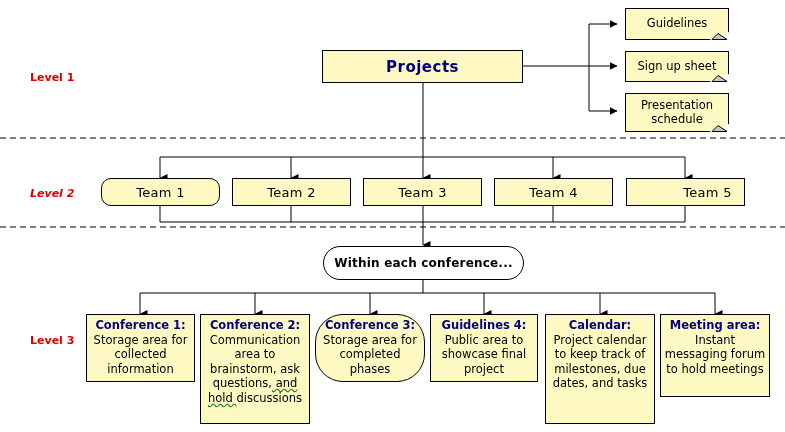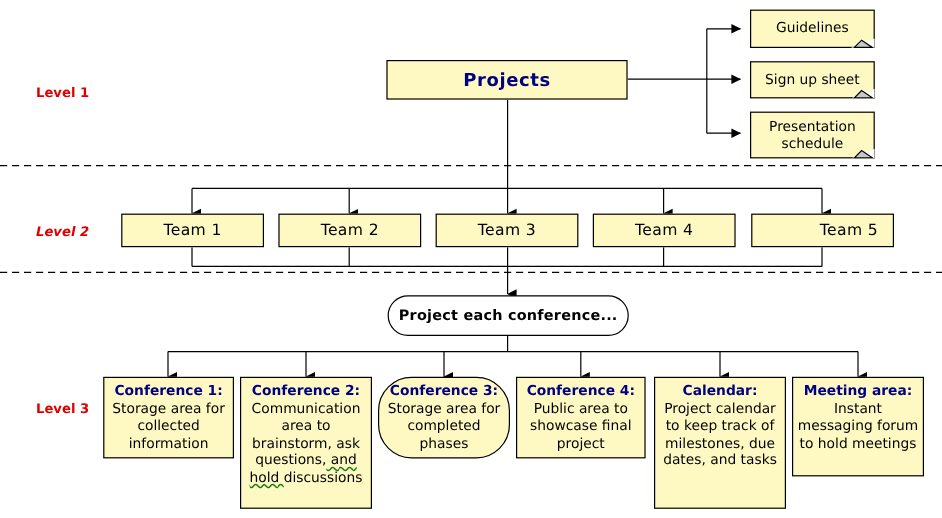--- a/index.html
+++ b/index.html
@@ -176,57 +176,57 @@
     <span>Presentation</span>
     <span>schedule</span>
     <span class="doc-fold">
       <svg width="20" height="13" viewBox="0 0 20 13">
         <polygon points="0,13 20,13 20,5" fill="#ffffff"></polygon>
         <polygon points="3,12.5 18,12.5 9,6.5" fill="#c8c8c8" stroke="#000" stroke-width="1"></polygon>
       </svg>
     </span>
   </div>
 
-  <div class="box team-box" style="left:101px;top:178px;width:119px;height:28px;">
+  <div class="box team-box" style="left:101px;top:178px;width:119px;height:28px;border-radius:10px;">
     <span>Team 1</span>
   </div>
   <div class="box team-box" style="left:232px;top:178px;width:119px;height:28px;">
     <span>Team 2</span>
   </div>
   <div class="box team-box" style="left:363px;top:178px;width:119px;height:28px;">
     <span>Team 3</span>
   </div>
   <div class="box team-box" style="left:494px;top:178px;width:119px;height:28px;">
     <span>Team 4</span>
   </div>
   <div class="box team-box" style="left:626px;top:178px;width:119px;height:28px;padding-left:44px;">
     <span>Team 5</span>
   </div>
 
   <div class="rounded-box" style="left:323px;top:246px;width:201px;height:34px;">
-    <span>Project each conference...</span>
+    <span>Within each conference...</span>
   </div>
 
   <div class="box conf-box" style="left:86px;top:314px;width:109px;height:68px;">
     <span class="conf-title">Conference 1:</span>
     <span class="conf-body">Storage area for collected information</span>
   </div>
 
   <div class="box conf-box" style="left:200px;top:314px;width:110px;height:110px;">
     <span class="conf-title">Conference 2:</span>
     <span class="conf-body"><span>Communication area to brainstorm, ask questions,</span><span class="spell"> and hold </span><span>discussions</span></span>
   </div>
 
   <div class="box conf-box" style="left:315px;top:314px;width:110px;height:68px;border-radius:28px;">
     <span class="conf-title">Conference 3:</span>
     <span class="conf-body">Storage area for completed phases</span>
   </div>
 
   <div class="box conf-box" style="left:430px;top:314px;width:108px;height:68px;">
-    <span class="conf-title">Conference 4:</span>
+    <span class="conf-title">Guidelines 4:</span>
     <span class="conf-body">Public area to showcase final project</span>
   </div>
 
   <div class="box conf-box" style="left:545px;top:314px;width:110px;height:110px;">
     <span class="conf-title">Calendar:</span>
     <span class="conf-body">Project calendar to keep track of milestones, due dates, and tasks</span>
   </div>
 
   <div class="box conf-box" style="left:660px;top:314px;width:110px;height:83px;">
     <span class="conf-title">Meeting area:</span>

